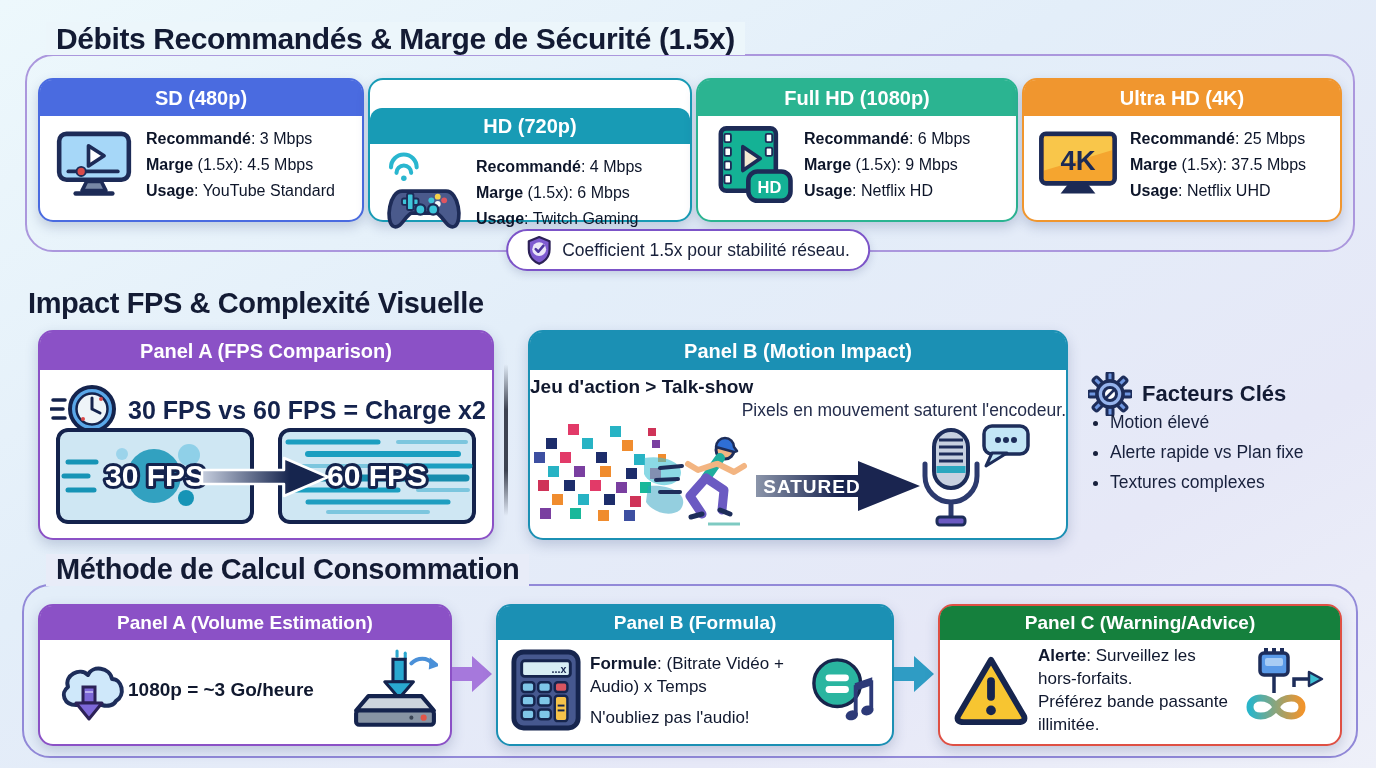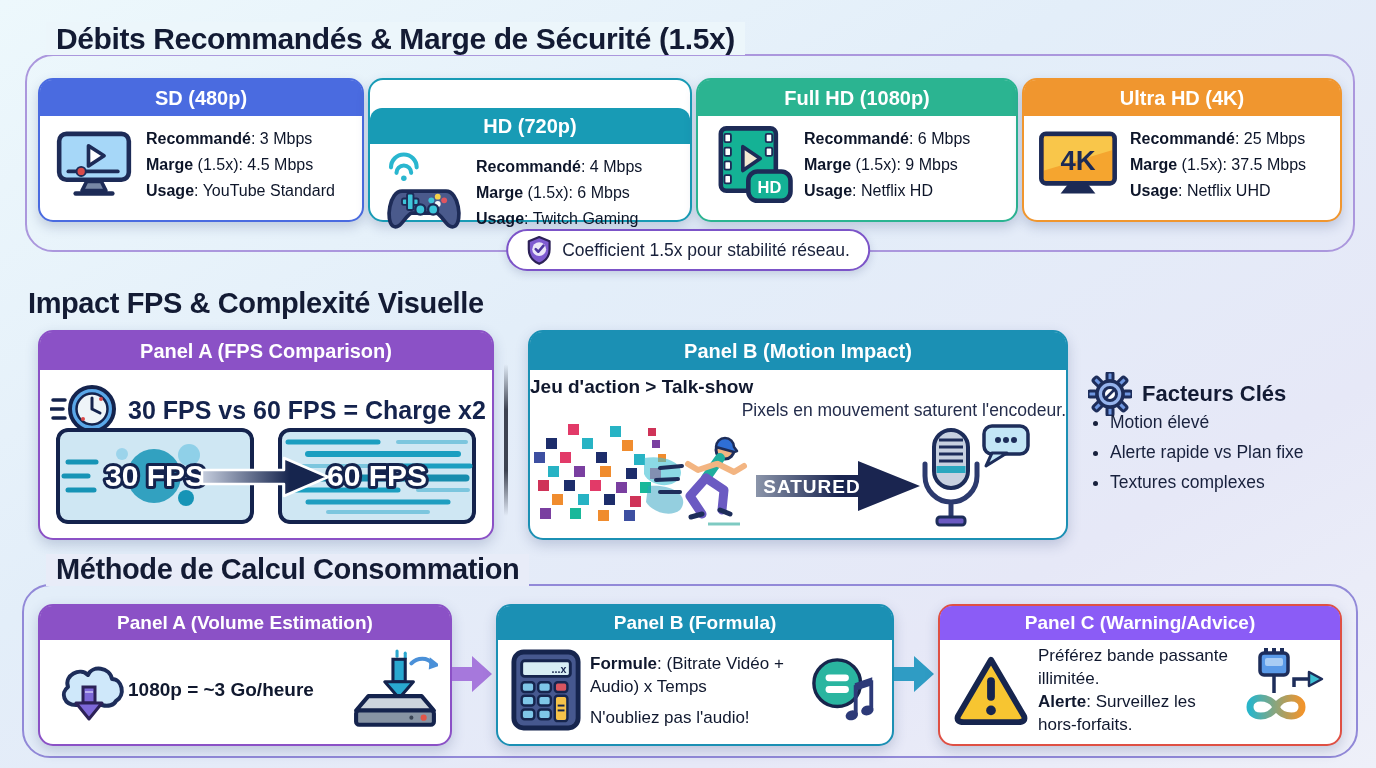--- a/index.html
+++ b/index.html
@@ -38,21 +38,21 @@
   .panel .pb{position:relative;}
   #panelA2{left:38px;top:330px;width:452px;height:206px;border:2.5px solid #8b51c6;}
   #panelA2 .ph{height:38px;font-size:20px;background:#8b51c6;}
   #panelB2{left:528px;top:330px;width:536px;height:206px;border:2.5px solid #1b90b4;}
   #panelB2 .ph{height:38px;font-size:20px;background:#1b90b4;}
   .p3{top:604px;height:138px;}
   .p3 .ph{height:34px;font-size:19px;}
   .p3 .pb{display:flex;align-items:center;padding:0 12px;height:100px;}
   #panelA3{left:38px;width:410px;border:2.5px solid #8b51c6;} #panelA3 .ph{background:#8b51c6;}
   #panelB3{left:496px;width:394px;border:2.5px solid #1b90b4;} #panelB3 .ph{background:#1b90b4;}
-  #panelC3{left:938px;width:400px;border:2.5px solid #df5044;} #panelC3 .ph{background:#8b5cf6;}
+  #panelC3{left:938px;width:400px;border:2.5px solid #df5044;} #panelC3 .ph{background:#15803d;}
   
   .clockrow-text{position:absolute;left:88px;top:26px;font-size:25px;font-weight:800;color:#14234d;}
   .clock-svg{position:absolute;left:10px;top:12px;}
   .fpsbox{position:absolute;border-radius:10px;}
   #fps30{left:16px;top:58px;}
   #fps60{left:238px;top:58px;}
   .fps-arrow{position:absolute;left:160px;top:84px;z-index:3;}
   .divider{position:absolute;left:504px;top:364px;width:4px;height:152px;border-radius:2px;
         background:linear-gradient(to bottom,rgba(20,25,40,0),rgba(20,25,40,.8) 30%,rgba(20,25,40,.8) 70%,rgba(20,25,40,0));}
   
@@ -436,22 +436,22 @@
 
   <div class="panel p3" id="panelC3">
     <div class="ph">Panel C (Warning/Advice)</div>
     <div class="pb">
       <svg width="78" height="72" viewBox="0 0 80 74">
         <path d="M40 6 L74 64 Q76 70 68 70 L12 70 Q4 70 6 64 Z" fill="#f7c531" stroke="#16254e" stroke-width="6" stroke-linejoin="round"></path>
         <rect x="36" y="24" width="8" height="24" rx="4" fill="#16254e"></rect>
         <circle cx="40" cy="58" r="5" fill="#16254e"></circle>
       </svg>
       <div class="txt">
+        <div><b>Alerte</b><span>: Surveillez les hors-forfaits.</span></div>
         <div>Préférez bande passante illimitée.</div>
-        <div><b>Alerte</b><span>: Surveillez les hors-forfaits.</span></div>
       </div>
       <svg width="92" height="86" viewBox="0 0 92 86">
         <defs>
           <linearGradient id="g-inf" x1="0" y1="0" x2="1" y2="0">
             <stop offset="0" stop-color="#2ab5c9"></stop>
               <stop offset="1" stop-color="#f0942c"></stop>
           </linearGradient>
         </defs>
         <rect x="24" y="6" width="28" height="22" rx="4" fill="#5a9ae8" stroke="#1d2d5a" stroke-width="3.5"></rect>
         <rect x="28" y="1" width="4" height="5" fill="#1d2d5a"></rect>

